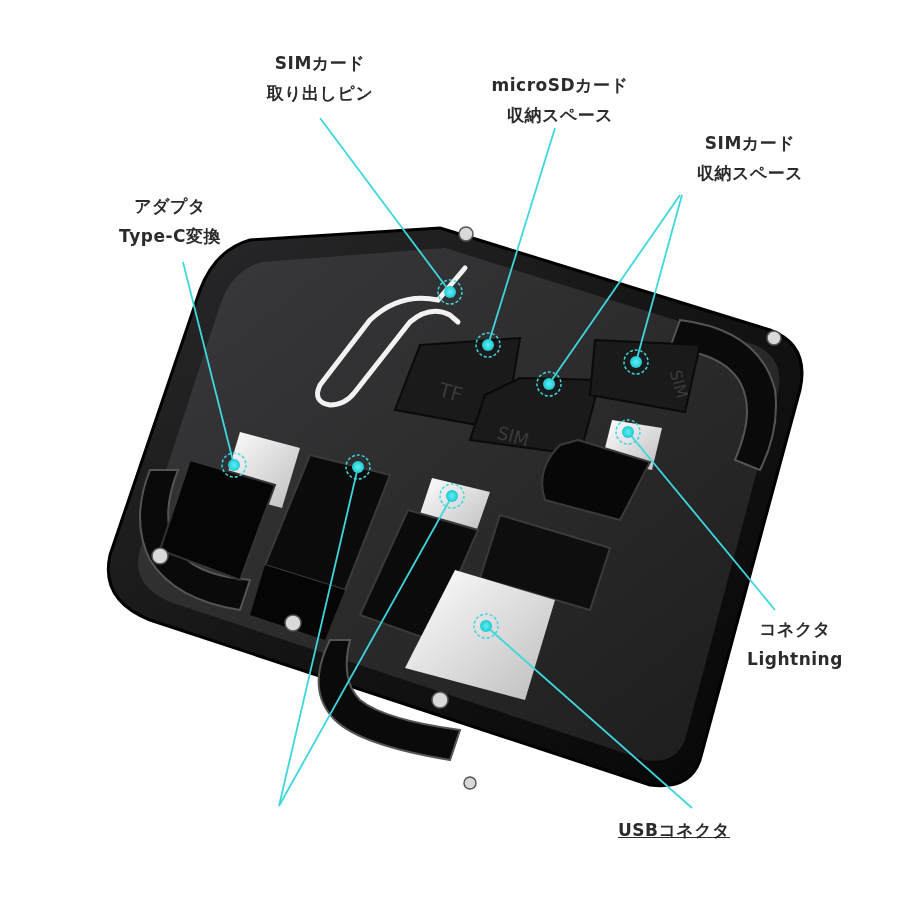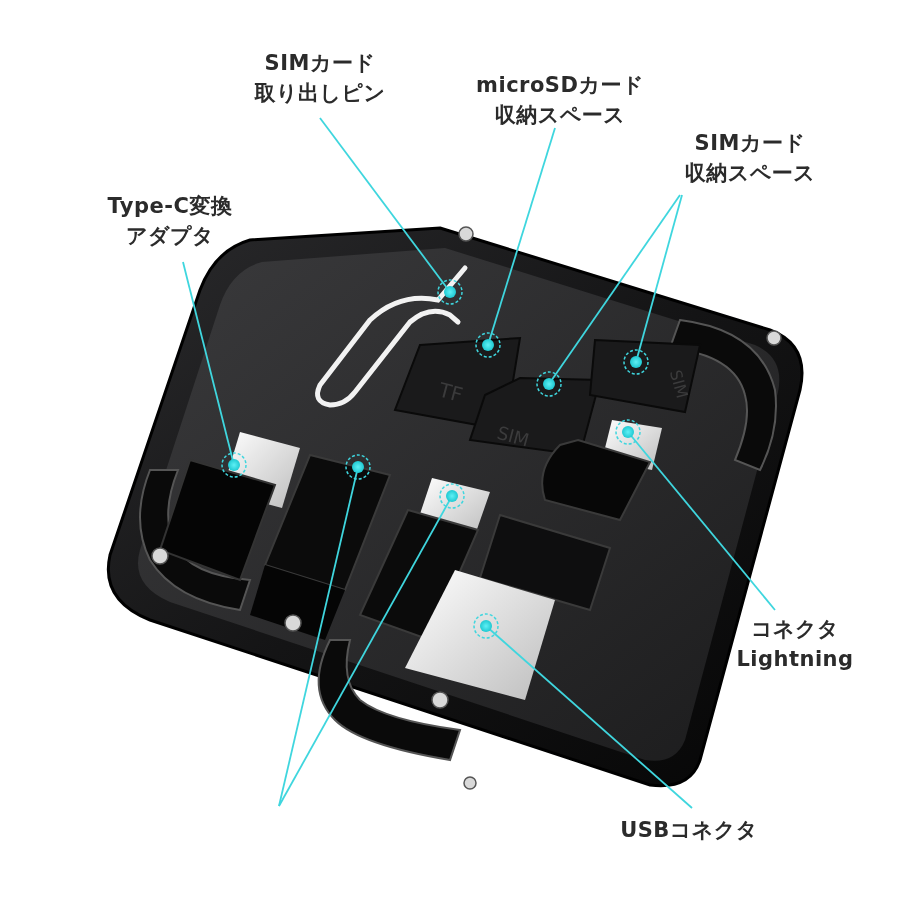--- a/index.html
+++ b/index.html
@@ -1,20 +1,20 @@
 <!DOCTYPE html>
 <html><head>
 <meta charset="utf-8">
 <style>
   html, body { margin:0; padding:0; background:#ffffff; }
   body { width:900px; height:900px; position:relative; overflow:hidden;
          font-family: "DejaVu Sans", "Liberation Sans", sans-serif; }
   .stage { position:absolute; left:0; top:0; width:900px; height:900px; }
   svg.art { position:absolute; left:0; top:0; }
-  .label { position:absolute; color:#2b2b2b; font-weight:bold; font-size:21px;
+  .label { position:absolute; color:#2b2b2b; font-weight:bold; font-size:17px;
            line-height:30px; text-align:center; white-space:nowrap; letter-spacing:0.5px; }
   .label span { display:block; }
 </style>
 </head>
 <body>
 
 <div class="stage">
 
   <svg class="art" width="900" height="900" viewBox="0 0 900 900">
     <defs>
@@ -154,26 +154,26 @@
     <span>microSDカード</span>
     <span>収納スペース</span>
   </div>
 
   <div class="label" style="left:665px; top:128px; width:170px;">
     <span>SIMカード</span>
     <span>収納スペース</span>
   </div>
 
   <div class="label" style="left:95px; top:191px; width:150px;">
+    <span>アダプタ</span>
     <span>Type-C変換</span>
-    <span>アダプタ</span>
   </div>
 
   <div class="label" style="left:725px; top:614px; width:140px;">
     <span>コネクタ</span>
     <span>Lightning</span>
   </div>
 
 
-  <div class="label" style="left:609px; top:815px; width:160px;">
+  <div class="label" style="left:594px; top:815px; width:160px;text-decoration:underline;">
     <span>USBコネクタ</span>
   </div>
 </div>
 
 </body></html>

